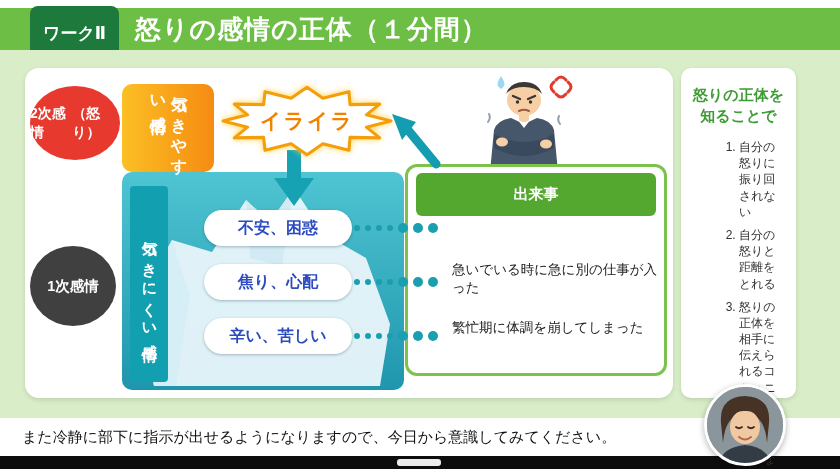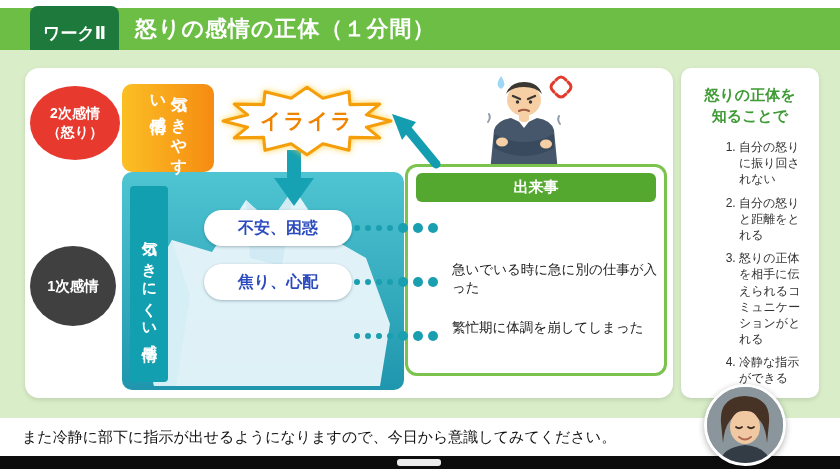--- a/index.html
+++ b/index.html
@@ -4,42 +4,42 @@
 <style>
   html,body{margin:0;padding:0;}
   .page{position:relative;width:840px;height:469px;background:#fff;overflow:hidden;
         font-family:"Liberation Sans","DejaVu Sans",sans-serif;}
 
   
   .header-bar{position:absolute;left:0;top:8px;width:100%;height:42px;background:#6cbe45;
               display:flex;align-items:center;}
   .work-badge{margin-left:30px;background:#1e7a3c;color:#fff;font-weight:700;font-size:17px;
               padding:16px 13px;border-radius:8px;margin-top:8px;}
-  .page-title{margin-left:16px;color:#fff;font-weight:800;font-size:22px;letter-spacing:1px;}
+  .page-title{margin-left:16px;color:#fff;font-weight:800;font-size:26px;letter-spacing:1px;}
 
   
   .content-bg{position:absolute;left:0;top:50px;width:100%;height:368px;background:#d9eec8;}
 
   .main-panel{position:absolute;left:25px;top:68px;width:648px;height:330px;background:#fff;
               border-radius:14px;box-shadow:0 2px 5px rgba(0,0,0,.12);z-index:1;}
-  .side-panel{position:absolute;left:681px;top:68px;width:138px;height:330px;background:#fff;
+  .side-panel{position:absolute;left:681px;top:68px;width:115px;height:330px;background:#fff;
               border-radius:10px;box-shadow:0 2px 5px rgba(0,0,0,.12);z-index:1;
               box-sizing:border-box;padding:16px 9px 8px;}
   .sb-title{color:#3f9b35;font-weight:800;font-size:15px;text-align:center;line-height:1.4;}
   .sb-list{margin:13px 0 0;padding:0 0 0 18px;font-size:12px;color:#333;line-height:1.35;}
   .sb-list li{margin-bottom:7px;margin-left:31px;}
 
   
   .easy-label{position:absolute;left:122px;top:84px;width:92px;height:88px;border-radius:10px;
               background:linear-gradient(to right,#fbbf24,#f68b12);color:#fff;font-weight:700;
               font-size:16px;writing-mode:vertical-rl;text-orientation:upright;letter-spacing:2px;
               display:flex;align-items:center;justify-content:center;z-index:3;}
   .secondary-badge{position:absolute;left:30px;top:86px;width:90px;height:74px;background:#e8392e;
               border-radius:50%;color:#fff;font-weight:700;font-size:14px;line-height:1.35;
-              display:flex;flex-direction:column;align-items:center;justify-content:center;z-index:4;}
+              display:flex;flex-direction:row;align-items:center;justify-content:center;z-index:4;}
   .primary-badge{position:absolute;left:30px;top:246px;width:86px;height:80px;background:#404040;
               border-radius:50%;color:#fff;font-weight:700;font-size:14.5px;
               display:flex;align-items:center;justify-content:center;z-index:4;}
 
   .water{position:absolute;left:122px;top:172px;width:282px;height:218px;border-radius:10px;
          background:linear-gradient(180deg,#4fc4d2,#1f96ad);overflow:hidden;z-index:2;}
   .iceberg{position:absolute;left:6px;top:2px;}
   .hard-label{position:absolute;left:130px;top:186px;width:38px;height:196px;background:#12a0b0;
               border-radius:4px;color:#fff;font-weight:700;font-size:15px;writing-mode:vertical-rl;
               text-orientation:upright;letter-spacing:3px;display:flex;align-items:center;
@@ -55,21 +55,21 @@
   .bubble-text{position:absolute;left:0;top:0;width:100%;height:100%;display:flex;
                align-items:center;justify-content:center;color:#f08300;font-weight:800;
                font-size:21px;letter-spacing:2px;text-align:center;}
 
   .down-arrow{position:absolute;left:272px;top:150px;z-index:4;}
   .link-arrow{position:absolute;left:388px;top:112px;z-index:5;}
 
   .events-panel{position:absolute;left:405px;top:164px;width:262px;height:212px;background:#fff;
                 border:3px solid #7cc34e;border-radius:12px;box-sizing:border-box;z-index:4;}
   .events-header{margin:6px 8px 0;background:#55a82f;color:#fff;font-weight:700;font-size:15px;
-                 text-align:center;border-radius:6px;padding:5px 0;}
+                 text-align:center;border-radius:6px;padding:12px 0;}
   .event{position:absolute;left:44px;width:208px;font-size:13.5px;color:#222;line-height:1.32;}
   .ev1{top:36px}.ev2{top:94px}.ev3{top:152px}
 
   .dots{position:absolute;display:flex;align-items:center;gap:5px;height:12px;z-index:6;}
   .dots i{display:block;border-radius:50%;background:#1a9fb0;}
   .dots .d6{width:6px;height:6px;}
   .dots .d10{width:10px;height:10px;}
   .dr1{left:354px;top:222px}.dr2{left:354px;top:276px}.dr3{left:354px;top:330px}
 
   .man{position:absolute;left:466px;top:72px;z-index:3;}
@@ -127,20 +127,21 @@
     <rect x="15" y="0" width="14" height="32" fill="#17a2b4"></rect>
     <polygon points="2,28 42,28 22,56" fill="#17a2b4"></polygon>
   </svg>
   <svg class="link-arrow" width="54" height="58" viewBox="0 0 54 58">
     <line x1="20" y1="18" x2="48" y2="52" stroke="#149db0" stroke-width="9" stroke-linecap="round"></line>
     <polygon points="4,2 28,10 14,28" fill="#149db0"></polygon>
   </svg>
 
   <div class="emotion em1">不安、困惑</div>
   <div class="emotion em2">焦り、心配</div>
+  <div class="emotion em3">辛い、苦しい</div>
 
   <div class="dots dr1">
       <i class="d6"></i>
       <i class="d6"></i>
       <i class="d6"></i>
       <i class="d6"></i>
       <i class="d10"></i>
       <i class="d10"></i>
       <i class="d10"></i>
     </div>

